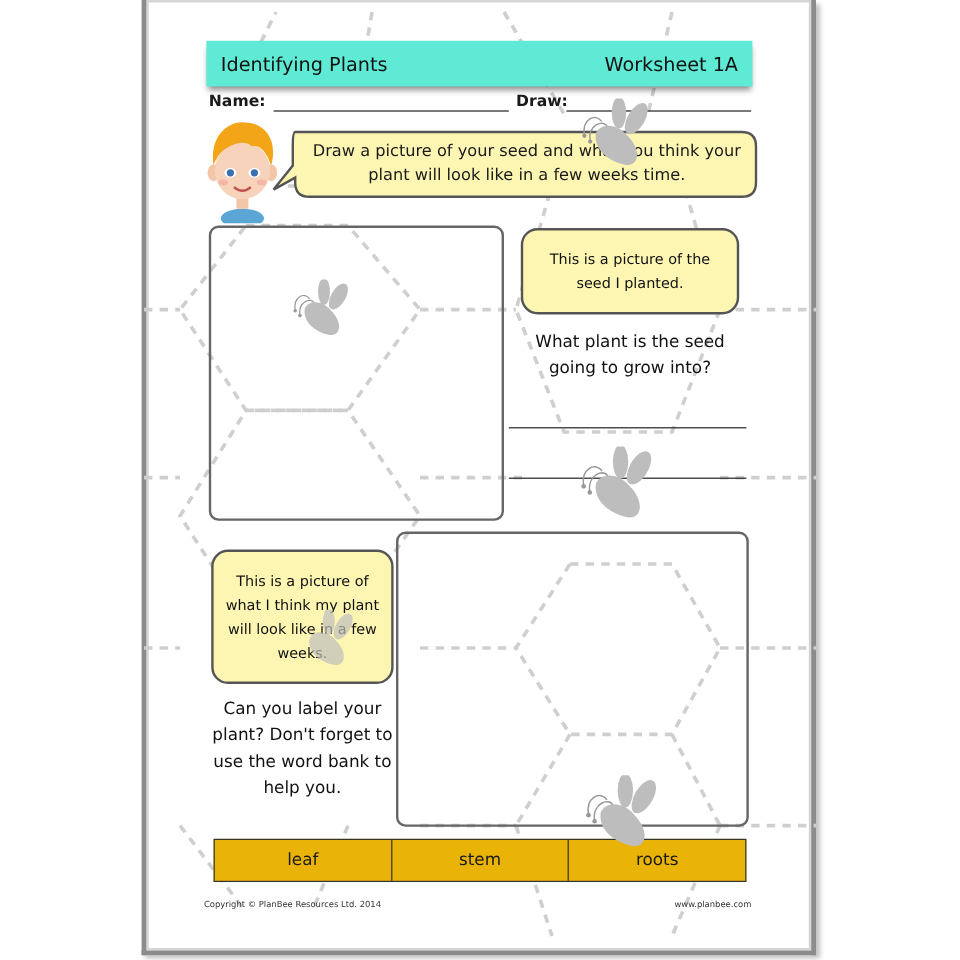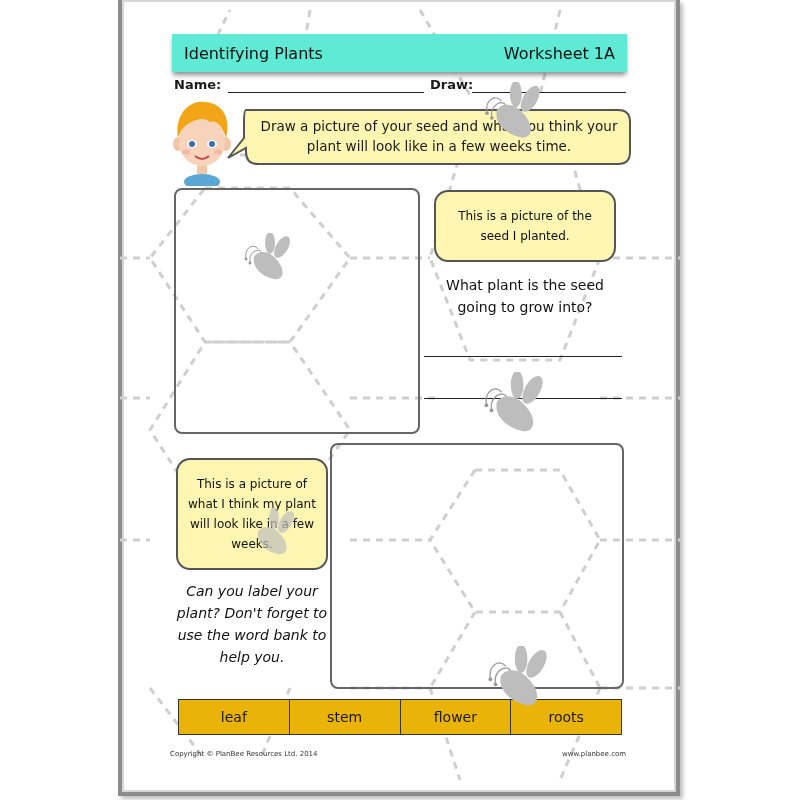--- a/index.html
+++ b/index.html
@@ -118,28 +118,27 @@
 
 <div class="abs plain-text" style="left:434px; top:274px; width:182px;">What plant is the seed going to grow into?</div>
 
 <div class="abs answer-line" style="left:424px; top:356px; width:198px;"></div>
 <div class="abs answer-line" style="left:424px; top:398px; width:198px;"></div>
 
 <div class="abs bubble" style="left:176px; top:458px; width:152px; height:112px;">
   <span>This is a picture of what I think my plant will look like in a few weeks.</span>
 </div>
 
-<div class="abs plain-text" style="left:172px; top:580px; width:160px;font-style:italic;">Can you label your plant? Don't forget to use the word bank to help you.</div>
+<div class="abs plain-text" style="left:172px; top:580px; width:160px;">Can you label your plant? Don't forget to use the word bank to help you.</div>
 
 <div class="abs draw-box" style="left:330px; top:443px; width:294px; height:246px;"></div>
 
 <div class="abs word-bank">
   <div class="cell">leaf</div>
   <div class="cell">stem</div>
-  <div class="cell">flower</div>
   <div class="cell">roots</div>
 </div>
 
 <div class="abs footer" style="left:170px; top:750px;">Copyright © PlanBee Resources Ltd. 2014</div>
 <div class="abs footer" style="left:562px; top:750px; width:64px; text-align:right;">www.planbee.com</div>
 
 <svg class="abs bee" style="left:466px; top:82px; width:90px; height:60px;" viewBox="0 0 60 50">
   <path d="M10 26 C8 14 18 10 22 16" stroke="#999" stroke-width="1" fill="none"></path>
   <path d="M14 30 C12 18 24 14 26 20" stroke="#999" stroke-width="1" fill="none"></path>
   <circle cx="10" cy="26" r="1.5" fill="#999"></circle>

